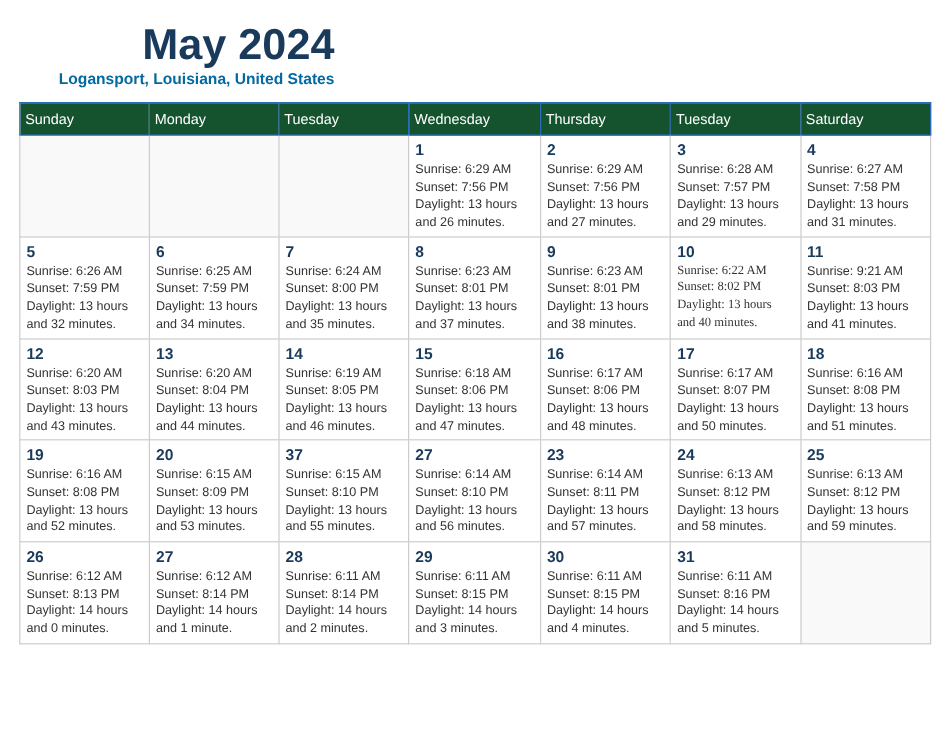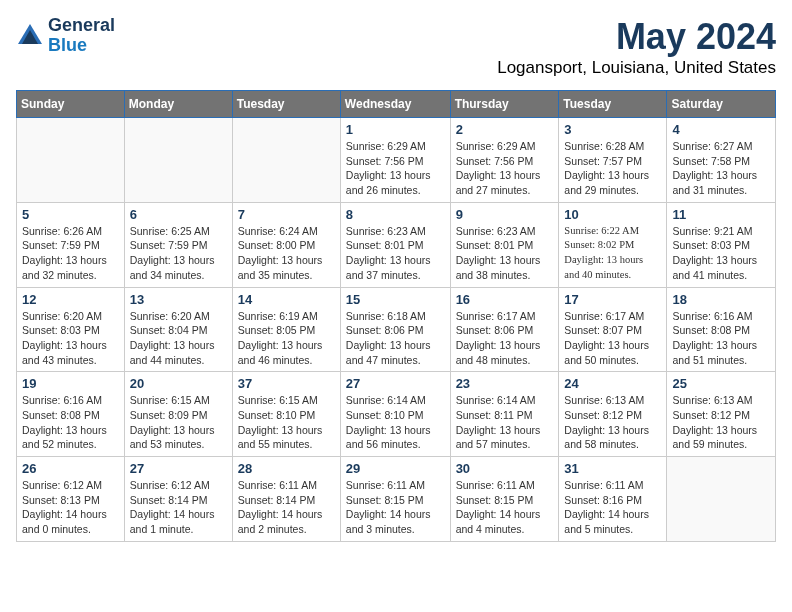--- a/index.html
+++ b/index.html
@@ -35,36 +35,36 @@
     .title-area {
       text-align: right;
       margin-left: 33px;
     }
     .month-title {
       font-size: 36px;
       font-weight: bold;
       color: #1a3a5c;
     }
     .location {
-      font-size: 17px;
-      color: #000000;
-      font-weight: normal;
+      font-size: 13px;
+      color: #0369a1;
+      font-weight: bold;
     }
     .calendar-table {
       width: 100%;
       border-collapse: collapse;
       font-size: 11px;
     }
     .calendar-table thead th {
-      background-color: #737373;
+      background-color: #14532d;
       color: #fff;
       padding: 6px 4px;
       text-align: left;
       font-size: 12px;
-      font-weight: bold;
+      font-weight: normal;
       border: 1px solid #2a6db5;
     }
     .calendar-table tbody td {
       border: 1px solid #ccc;
       vertical-align: top;
       padding: 4px 5px;
       height: 80px;
       width: 113px;
     }
     .day-number {
@@ -80,32 +80,20 @@
       line-height: 1.4;
     }
     .empty-cell {
       background: #f9f9f9;
     }
   </style>
 </head>
 <body>
 
 <div class="header-area">
-  <div class="logo">
-    <svg class="logo-icon" viewBox="0 0 28 28">
-      <polygon points="14,2 26,22 2,22" fill="#2a6db5"></polygon>
-      <polygon points="14,8 22,22 6,22" fill="#1a3a5c"></polygon>
-    </svg>
-    <div>
-      <div class="logo-text">
-        <span class="logo-general">General</span><br>
-        <span class="logo-blue">Blue</span>
-      </div>
-    </div>
-  </div>
   <div class="title-area">
     <div class="month-title">May 2024</div>
     <div class="location">Logansport, Louisiana, United States</div>
   </div>
 </div>
 
 <table class="calendar-table">
   <thead>
     <tr>
     <th>Sunday</th>

